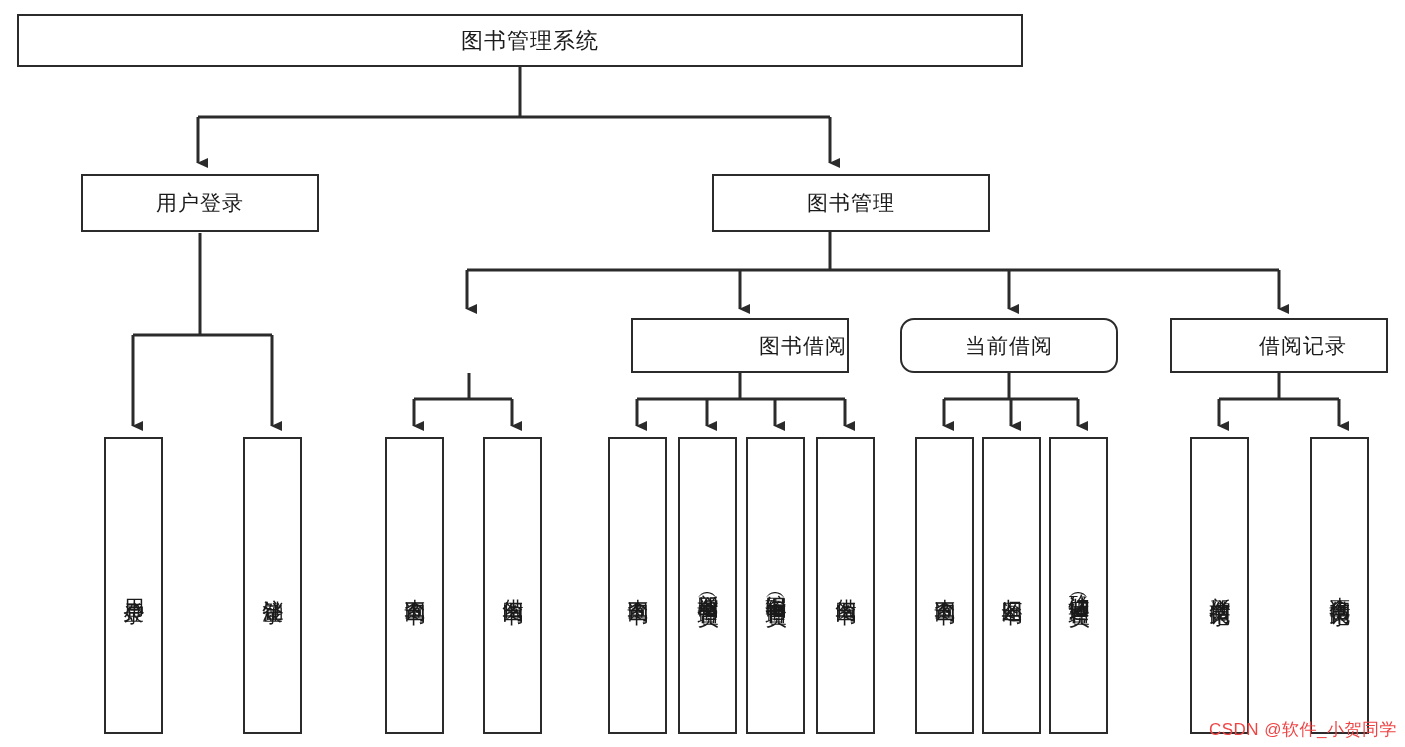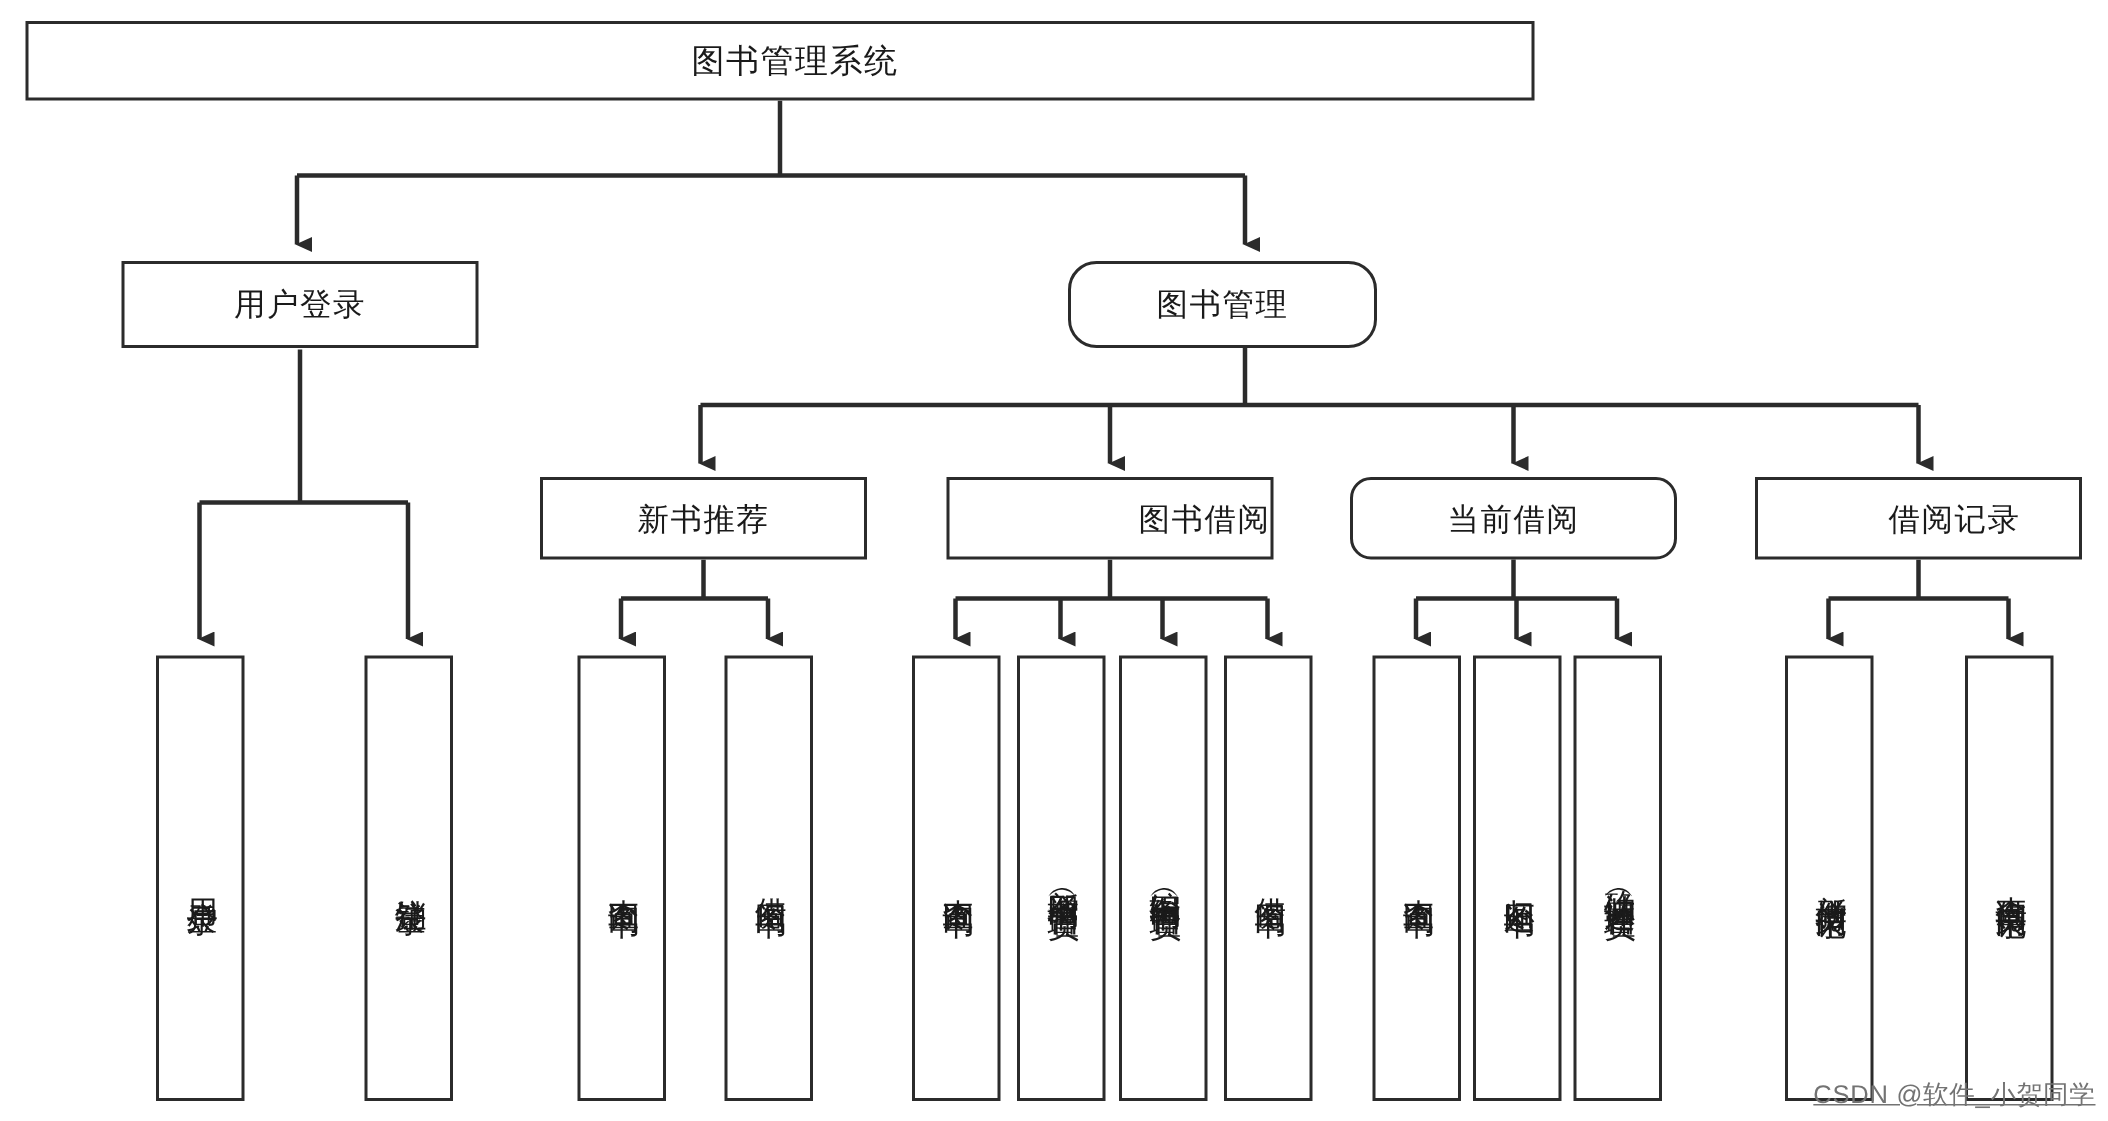--- a/index.html
+++ b/index.html
@@ -17,22 +17,22 @@
   }
   .node.h{font-size:21px;letter-spacing:1px;}
   .node.title{font-size:22px;letter-spacing:1px;padding-left:20px;}
   .node.v{
     writing-mode:vertical-rl;text-orientation:upright;
     font-size:21px;line-height:1.18;letter-spacing:2px;
     white-space:nowrap;
   }
   .watermark{
     position:absolute;right:8px;bottom:6px;
-    font-size:17px;color:#737373;letter-spacing:.5px;
-    pointer-events:none;user-select:none;text-decoration:underline;
+    font-size:17px;color:#ef4444;letter-spacing:.5px;
+    pointer-events:none;user-select:none;
   }
 </style>
 </head>
 <body>
 
 <div id="stage">
 
   <svg id="wires" viewBox="0 0 1405 747" xmlns="http://www.w3.org/2000/svg">
     <defs>
       <marker id="arrow" markerWidth="10" markerHeight="11" refX="5" refY="10" orient="auto" markerUnits="userSpaceOnUse">
@@ -83,27 +83,24 @@
     </g>
   </svg>
 
   <div class="node title" style="left:17px;top:14px;width:1006px;height:53px;">
     <span>图书管理系统</span>
   </div>
 
   <div class="node h" style="left:81px;top:174px;width:238px;height:58px;">
     <span>用户登录</span>
   </div>
-  <div class="node h" style="left:712px;top:174px;width:206px;height:58px;border-radius:19px;">
+  <div class="node h" style="left:712px;top:174px;width:278px;height:58px;">
     <span>图书管理</span>
   </div>
 
-  <div class="node h" style="left:360px;top:318px;width:218px;height:55px;">
-    <span>新书推荐</span>
-  </div>
   <div class="node h" style="left:631px;top:318px;width:218px;height:55px;justify-content:flex-end;">
     <span>图书借阅</span>
   </div>
   <div class="node h" style="left:900px;top:318px;width:218px;height:55px;border-radius:14px;">
     <span>当前借阅</span>
   </div>
   <div class="node h" style="left:1170px;top:318px;width:218px;height:55px;padding-left:48px;">
     <span>借阅记录</span>
   </div>
 

